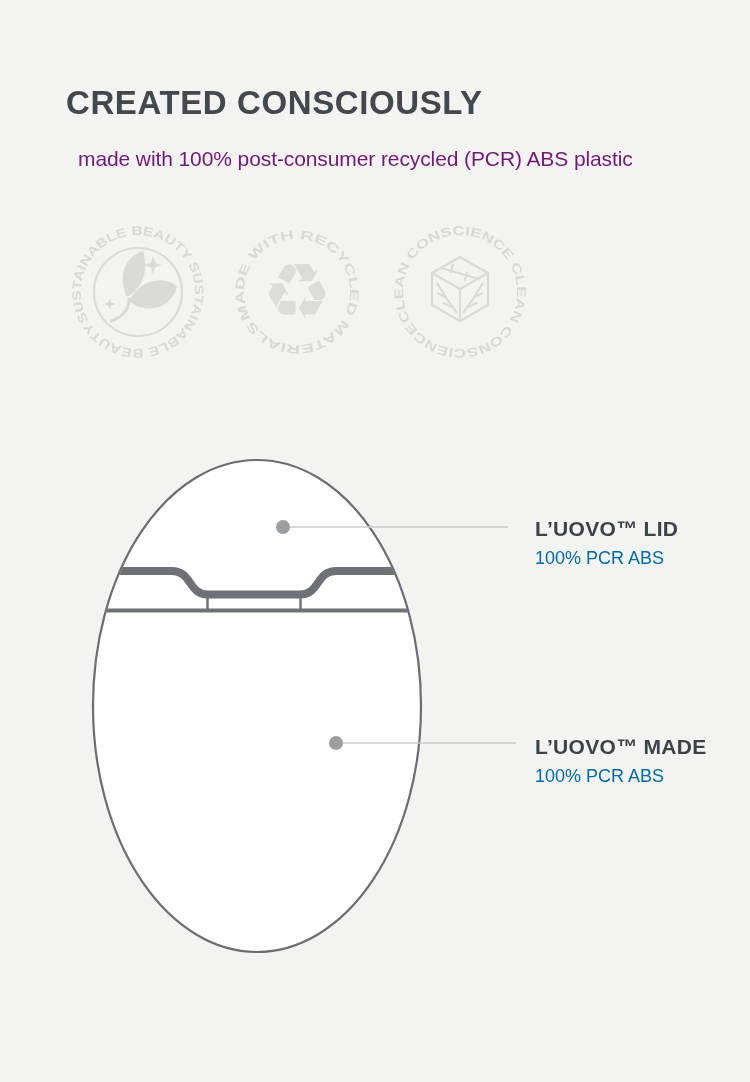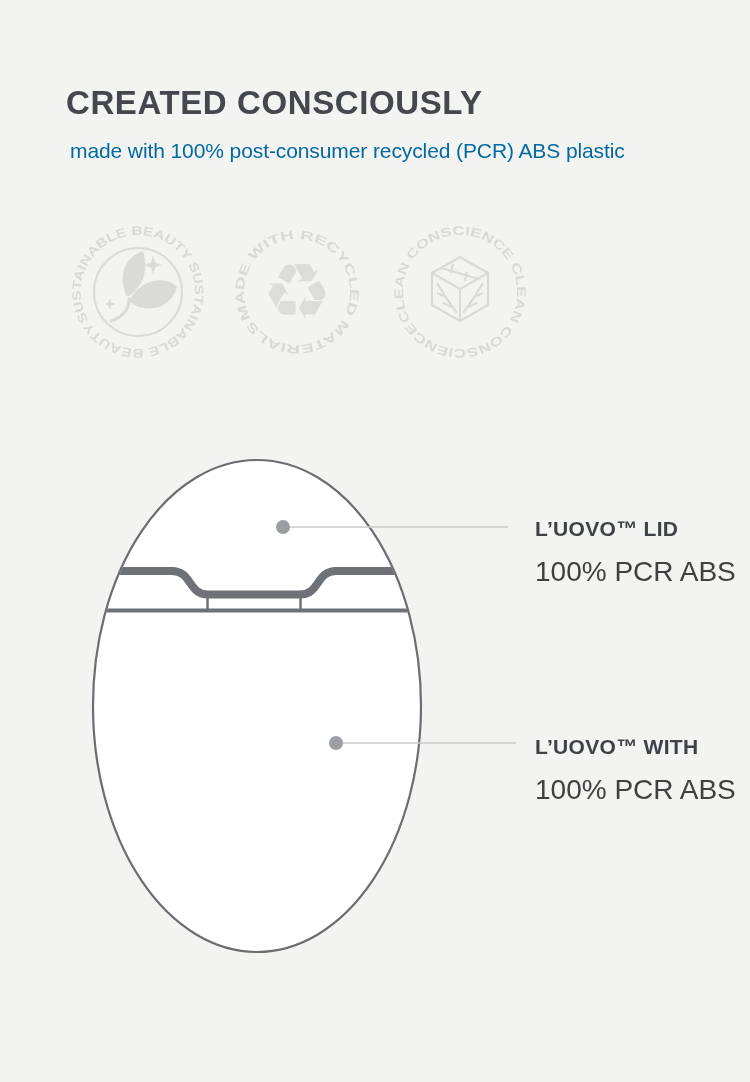--- a/index.html
+++ b/index.html
@@ -19,25 +19,25 @@
     font-size: 33px;
     font-weight: 600;
     letter-spacing: 0.6px;
     color: #44474c;
     white-space: nowrap;
   }
   .desc {
     position: absolute;
     left: 66px;
     top: 133px;
-    margin: 4px;
+    margin: 12px;
     font-size: 21px;
     line-height: 28px;
     letter-spacing: -0.1px;
-    color: #0369a1;
+    color: #701a75;
     white-space: nowrap;
   }
   .badge {
     position: absolute;
     top: 217px;
     width: 150px;
     height: 150px;
   }
   .badge-1 { left: 63px; }
   .badge-2 { left: 222px; }
@@ -70,23 +70,23 @@
   }
   .callout-lid  { left: 535px; top: 517px; }
   .callout-base { left: 535px; top: 735px; }
   .co-title {
     font-size: 21px;
     font-weight: 700;
     letter-spacing: 0.3px;
     color: #3e4247;
   }
   .co-sub {
-    margin-top: 15px;
-    font-size: 28px;
-    color: #404040;
+    margin-top: 7px;
+    font-size: 18px;
+    color: #0369a1;
   }
 </style>
 </head>
 <body>
 
 <div class="page">
 
   <h1 class="title">CREATED CONSCIOUSLY</h1>
 
   <p class="desc"><span>made with 100% post-consumer recycled (PCR) ABS plastic</span><br></p>
@@ -147,17 +147,17 @@
     <line x1="343" y1="743" x2="516" y2="743" stroke="#c9cbcb" stroke-width="1.5"></line>
     <circle cx="336" cy="743" r="7" fill="#9c9fa2"></circle>
   </svg>
 
   <div class="callout callout-lid">
     <div class="co-title">L’UOVO™ LID</div>
     <div class="co-sub">100% PCR ABS</div>
   </div>
 
   <div class="callout callout-base">
-    <div class="co-title">L’UOVO™ WITH</div>
+    <div class="co-title">L’UOVO™ MADE</div>
     <div class="co-sub">100% PCR ABS</div>
   </div>
 
 </div>
 
 </body></html>

